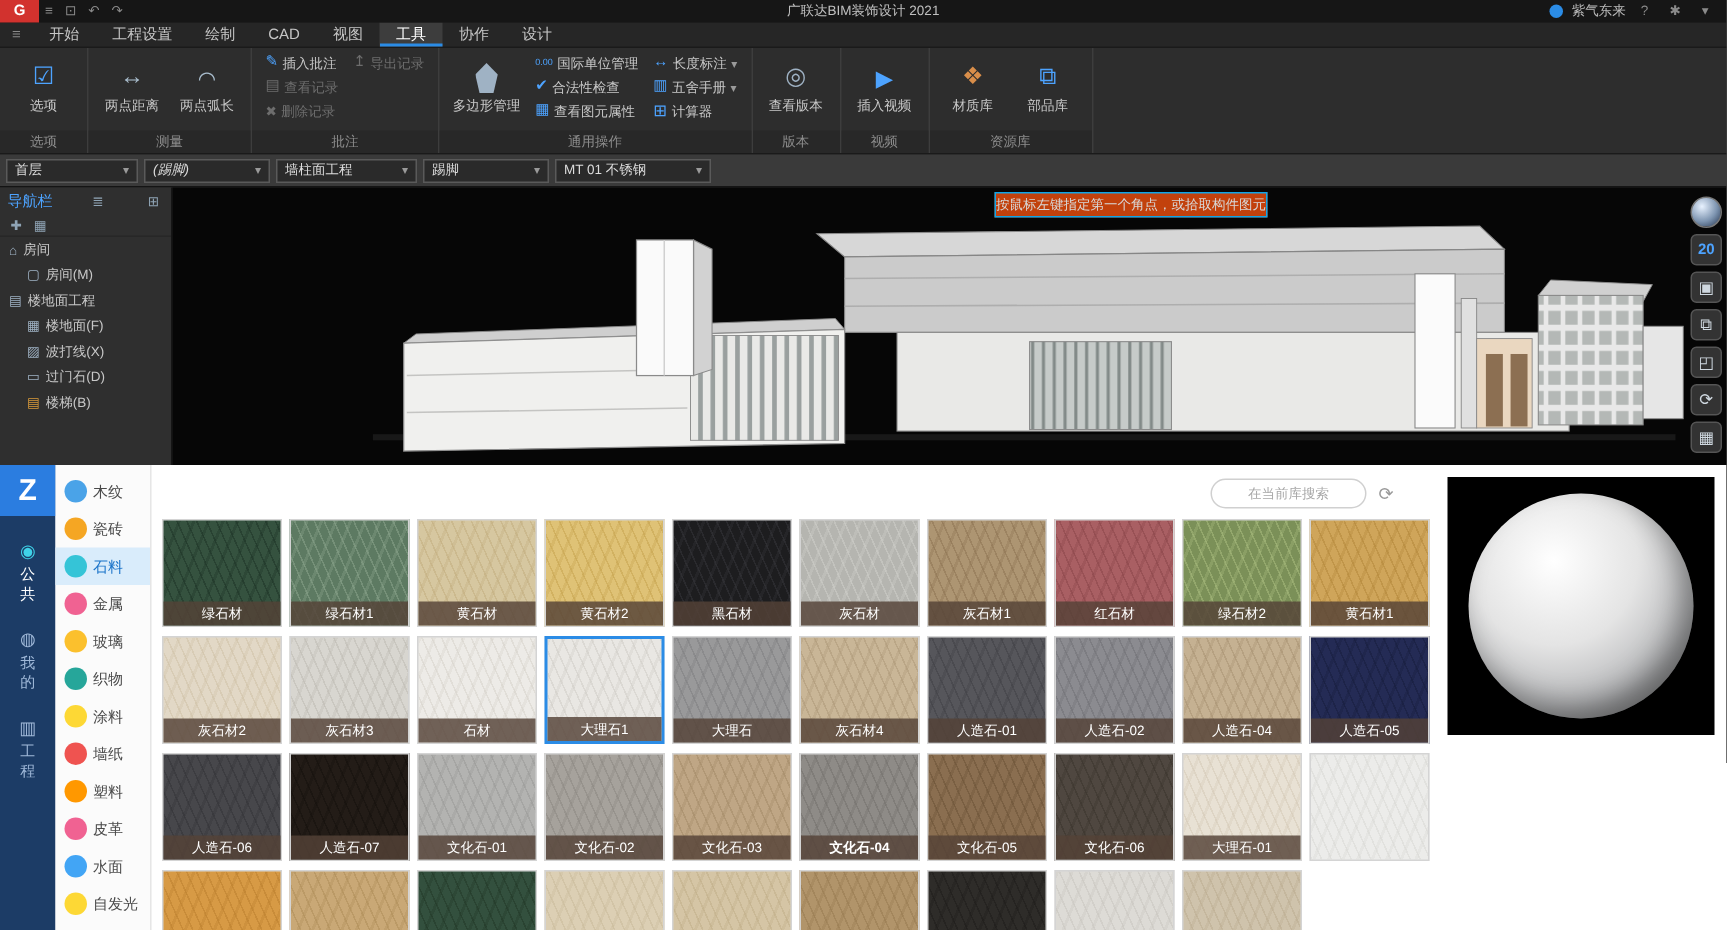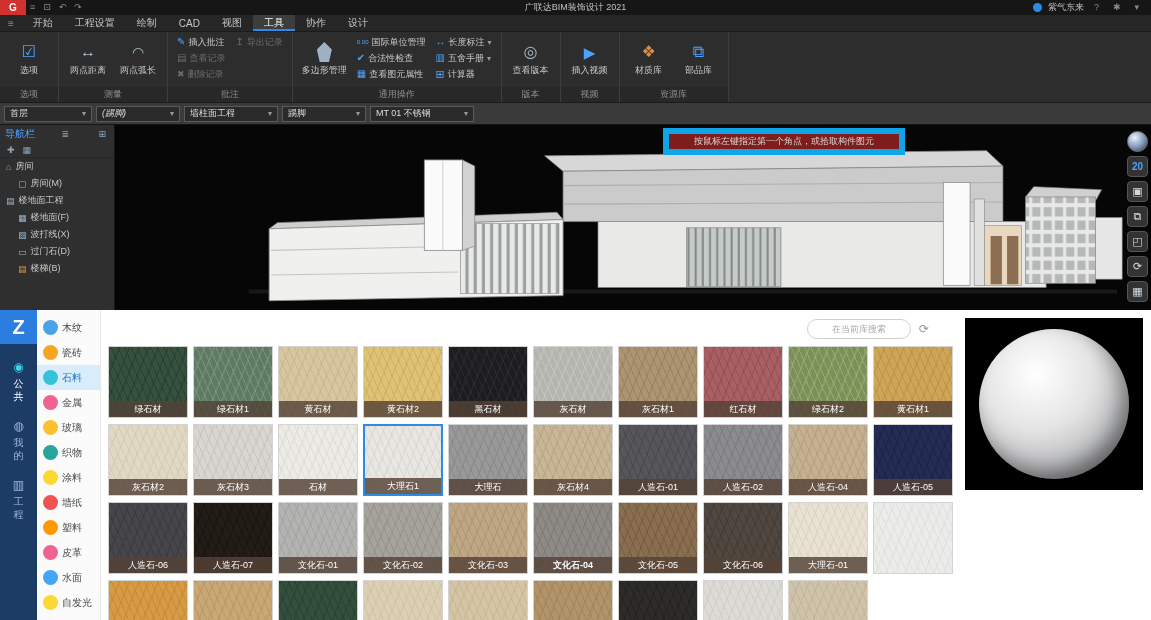--- a/index.html
+++ b/index.html
@@ -43,21 +43,21 @@
   
   #main{height:185px;display:flex;flex:0 0 auto}
   #navpanel{width:115px;background:#2f2f2f;border-right:1px solid #151515;display:flex;flex-direction:column}
   #navhead{height:18px;display:flex;align-items:center;padding:0 5px;color:#4da3ff;font-size:10px}
   #navhead .hico{margin-left:auto;color:#8fa4b5;font-size:9px;padding:0 3px}
   #navtools{height:15px;display:flex;align-items:center;gap:8px;padding:0 7px;color:#8fa4b5;font-size:9px;border-bottom:1px solid #272727}
   .nav-item{height:17px;display:flex;align-items:center;gap:4px;font-size:9px;color:#c8c8c8;cursor:default}
   .nav-item .nico{font-size:9px;color:#9fb2c4}
 
   #viewport{flex:1;position:relative;background:#060606;overflow:hidden}
-  #vp-tooltip{position:absolute;left:548px;top:3px;background:#7f1d1d;border:6px solid #0ea5e9;color:#d8d8d8;font-size:9px;padding:1px 25px;white-space:nowrap}
+  #vp-tooltip{position:absolute;left:548px;top:3px;background:#c2410c;border:1px solid #0ea5e9;color:#d8d8d8;font-size:9px;padding:1px 0;white-space:nowrap}
   #building{position:absolute;inset:0}
 
   #vptools{position:absolute;right:3px;top:6px;display:flex;flex-direction:column;gap:4px;align-items:center}
   .vtool{width:21px;height:21px;border-radius:4px;background:#333;border:1px solid #555;color:#cfd8e0;font-size:11px;display:flex;align-items:center;justify-content:center;cursor:default}
   .vtool.sphere{border-radius:50%;background:radial-gradient(circle at 35% 30%,#e8f2ff,#7d94b0 55%,#20304a 100%);border-color:#777}
   .vtool.zoom{color:#4da3ff;font-size:10px;font-weight:bold}
 
   
   #bottompanel{height:310px;background:#fff;display:flex;flex:0 0 auto;overflow:hidden}
   #sidestrip{width:37px;background:#1c3c66;display:flex;flex-direction:column;align-items:center;flex:0 0 auto}

